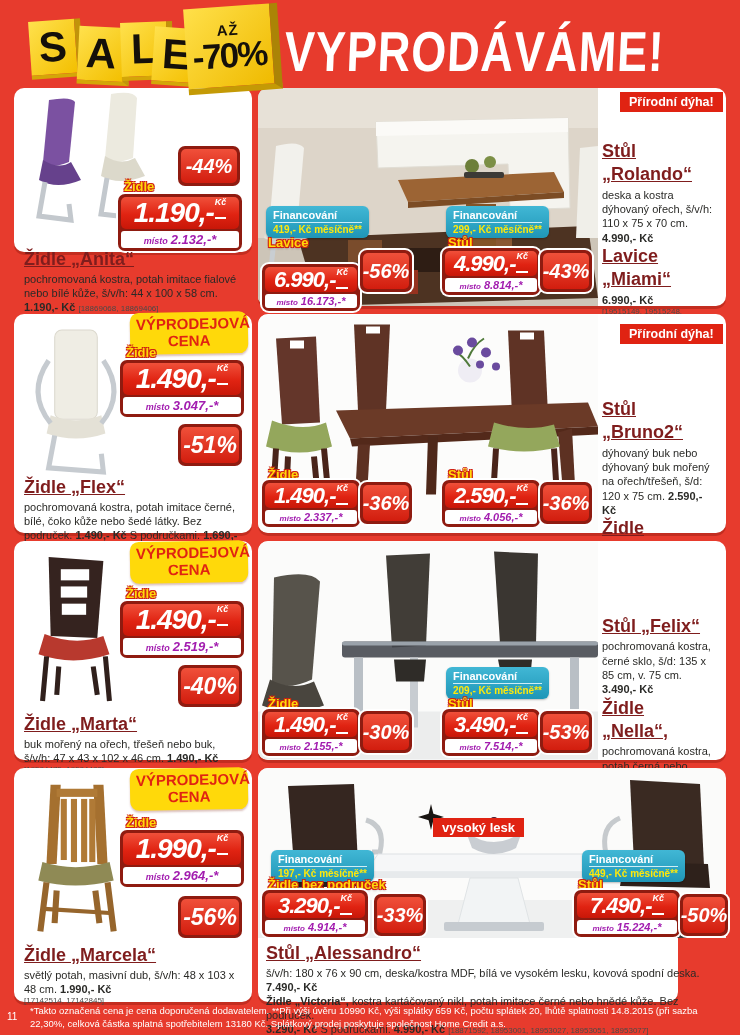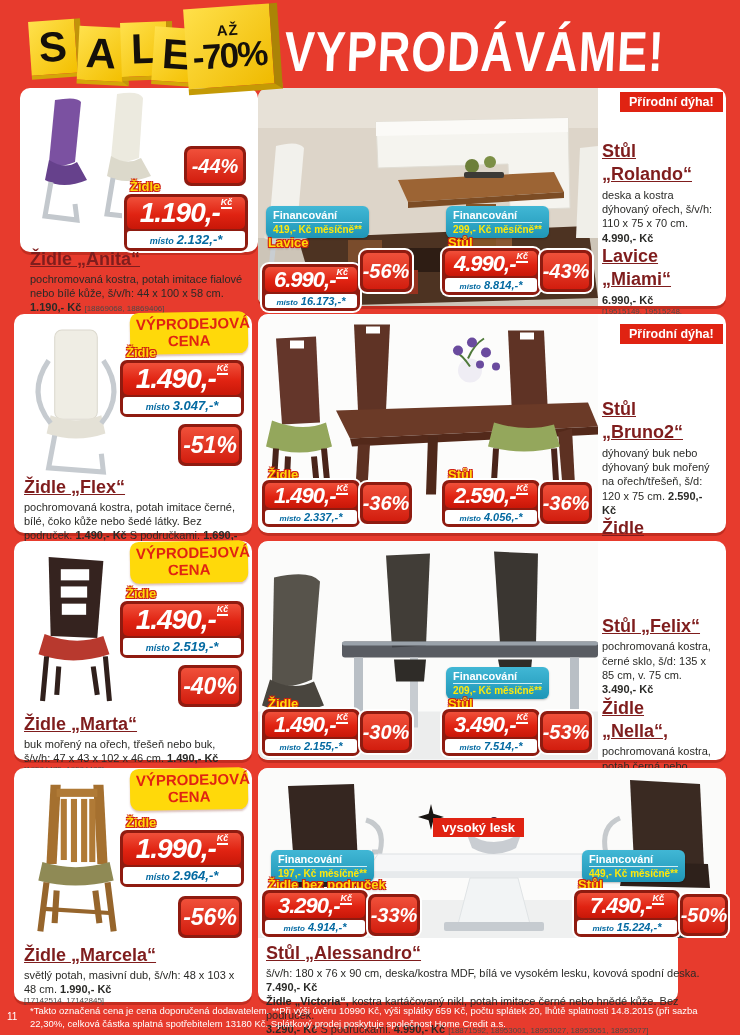--- a/index.html
+++ b/index.html
@@ -19,22 +19,22 @@
   .headline{position:absolute;left:286px;top:20px;color:#fff;font-size:45px;font-weight:900;
         letter-spacing:1px;white-space:nowrap;transform:scaleY(1.25) skewX(-3deg);transform-origin:left top;}
   
   .ylab{position:absolute;color:#ffd90a;font-weight:bold;font-size:13px;line-height:1;
         text-shadow:-1px -1px 0 #cf2011,1px -1px 0 #cf2011,-1px 1px 0 #cf2011,1px 1px 0 #cf2011,0 2px 2px rgba(60,0,0,.25);}
   .plate{position:absolute;background:#8f1b10;border-radius:7px;padding:3px;box-shadow:0 0 0 2px #fff;}
   .plate-in{background:linear-gradient(180deg,#f0503a 0%,#e02312 55%,#c81708 100%);border-radius:5px;
         color:#fff;text-align:center;padding:1px 3px 0;white-space:nowrap;}
   .pnum{font-style:italic;font-weight:bold;font-size:22px;letter-spacing:-1px;line-height:1.1;}
   .kc{font-style:italic;font-weight:bold;font-size:9px;vertical-align:top;margin-left:1px;
-      border-bottom:2px solid #fff;padding-bottom:0;display:inline-block;line-height:1;}
-  .plate-old{margin-top:2px;background:#fff;border-radius:3px;color:#0369a1;font-style:italic;font-weight:bold;
+      border-bottom:2px solid #fff;padding-bottom:10px;display:inline-block;line-height:1;}
+  .plate-old{margin-top:2px;background:#fff;border-radius:3px;color:#a21caf;font-style:italic;font-weight:bold;
         text-align:center;font-size:11px;padding:1px 2px;white-space:nowrap;}
   .mi{font-size:8px;margin-right:3px;}
   .plate.lg .pnum{font-size:28px;}
   .plate.lg .plate-old{font-size:13px;}
   .plate.lg .mi{font-size:9px;}
   .disc{position:absolute;background:#8f1b10;border-radius:7px;padding:3px;box-shadow:0 0 0 2px #fff;}
   .disc-in{background:linear-gradient(180deg,#f0503a,#d21d0e);border-radius:5px;color:#fff;font-weight:bold;
         font-style:italic;display:flex;align-items:center;justify-content:center;height:100%;font-size:20px;}
   .disc.lg .disc-in{font-size:23px;}
   .fin{position:absolute;background:linear-gradient(180deg,#41b7d5,#1f96b7);border-radius:6px;padding:3px 7px;
@@ -77,21 +77,21 @@
     <div class="tile" style="left:153px;top:28px;transform:rotate(4deg)">
         <span>E</span>
       </div>
     <div class="cube">
       <div class="az">AŽ</div>
       <div class="pct">-70%</div>
     </div>
     <div class="headline">VYPRODÁVÁME!</div>
   </div>
 
-  <section class="card" style="left:20px;top:88px;width:238px;height:164px">
+  <section class="card" style="left:14px;top:88px;width:238px;height:164px">
     <div class="pw" style="left:4px;top:4px;width:162px;height:150px">
       <svg viewBox="0 0 160 150" width="162" height="150">
         <path d="M30 8 Q52 4 56 10 L50 70 Q30 78 24 70 Z" fill="#7b51a1"></path>
         <path d="M24 68 Q40 78 52 70 L62 88 Q38 98 20 88 Z" fill="#66418c"></path>
         <path d="M26 90 L20 124 L52 128 L50 112" fill="none" stroke="#c3c8cd" stroke-width="5"></path>
         <path d="M92 2 Q114 -2 118 6 L114 66 Q92 74 86 66 Z" fill="#eceadf"></path>
         <path d="M86 64 Q102 74 116 66 L126 84 Q100 94 82 84 Z" fill="#dcd9cb"></path>
         <path d="M88 86 L82 122 L116 126 L114 108" fill="none" stroke="#c3c8cd" stroke-width="5"></path>
       </svg>
     </div>
@@ -431,21 +431,21 @@
     <div class="gloss" style="left:175px;top:50px"><span>vysoký lesk</span></div>
     <div class="fin" style="left:13px;top:82px">
       <div class="fin-t">Financování</div>
       <div class="fin-a">197,- Kč měsíčně**</div>
     </div>
     <div class="ylab" style="left:10px;top:110px"><span>Židle bez područek</span></div>
     <div class="plate" style="left:4px;top:122px;width:100px">
       <div class="plate-in"><span class="pnum">3.290,-</span><span class="kc">Kč</span></div>
       <div class="plate-old"><span class="mi">místo</span><span>4.914,-*</span></div>
     </div>
-    <div class="disc" style="left:110px;top:126px;width:46px;height:36px">
+    <div class="disc" style="left:116px;top:126px;width:46px;height:36px">
         <div class="disc-in">
           <span>-33%</span>
         </div>
       </div>
     <div class="fin" style="left:324px;top:82px">
       <div class="fin-t">Financování</div>
       <div class="fin-a">449,- Kč měsíčně**</div>
     </div>
     <div class="ylab" style="left:320px;top:110px"><span>Stůl</span></div>
     <div class="plate" style="left:316px;top:122px;width:100px">

